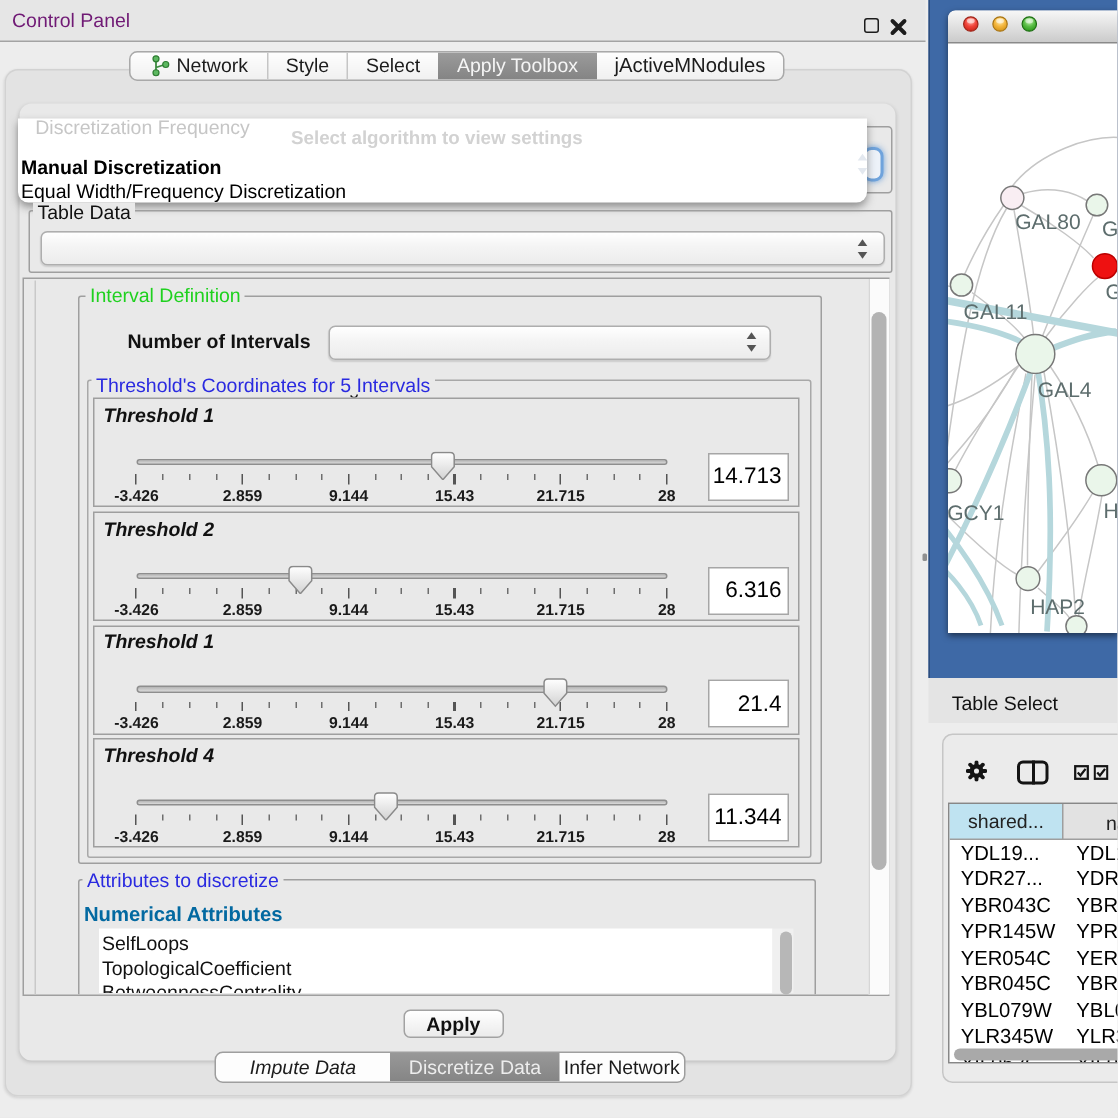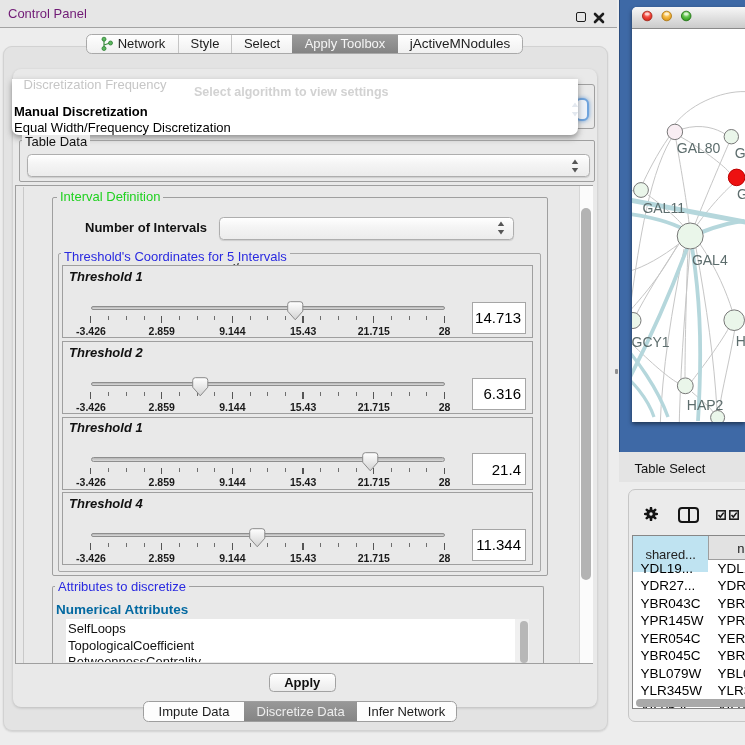--- a/index.html
+++ b/index.html
@@ -272,21 +272,21 @@
 </div>
 <div class="abs" style="left:515px;top:619.2px;width:13.5px;height:43.3px;background:#f0f0f0;"></div>
 <div class="abs" style="left:519.5px;top:621px;width:8px;height:41.5px;border-radius:4px;background:#b7b7b7;"></div>
 
 <div class="abs" style="left:578.5px;top:185.5px;width:14px;height:477px;background:#fbfbfb;border-left:1px solid #d6d6d6;box-sizing:border-box;"></div>
 <div class="abs" style="left:580.5px;top:208px;width:10px;height:372px;border-radius:5px;background:#b3b3b3;"></div>
 
 <div class="abs" style="left:268.5px;top:672.5px;width:67.5px;height:19.5px;border:1px solid #a2a2a2;border-radius:4.5px;background:linear-gradient(#ffffff,#ebebeb);box-sizing:border-box;display:flex;align-items:center;justify-content:center;font-size:13px;font-weight:600;color:#111;">Apply</div>
 
 <div class="abs" style="left:143px;top:701px;width:313.7px;height:20.5px;border:1px solid #9e9e9e;border-radius:5.5px;background:#fdfdfd;display:flex;overflow:hidden;box-sizing:border-box;">
-  <div class="seg" style="width:100px;">Impute Data</div>
+  <div class="seg" style="width:116px;font-style:italic;">Impute Data</div>
   <div class="seg" style="width:113.3px;background:linear-gradient(#989898,#858585);color:#ededed;">Discretize Data</div>
   <div class="seg" style="flex:1;">Infer Network</div>
 </div>
 
 <div class="abs" style="left:619px;top:0;width:126px;height:452px;background:#3e69a6;border-left:1px solid #2c4d7e;box-sizing:border-box;"></div>
 
 <div class="abs" style="left:632px;top:6.5px;width:113px;height:415px;border-radius:5px 0 0 0;box-shadow:0 2px 4px rgba(0,0,0,0.5);overflow:hidden;background:#fff;">
   <div style="height:21px;background:linear-gradient(#f7f7f7,#cbcbcb);border-bottom:1px solid #8a8a8a;position:relative;">
     <svg style="position:absolute;left:9px;top:3.8px;" width="63" height="12" viewBox="0 0 63 12">
       <defs>
@@ -394,20 +394,20 @@
       <rect x="0.8" y="0.8" width="8.4" height="8.4" fill="none" stroke="#141414" stroke-width="1.5"></rect>
       <path d="M2.5 5 L4.3 7 L7.7 2.6" fill="none" stroke="#141414" stroke-width="1.5"></path>
     </svg>
   <svg style="position:absolute;left:100px;top:20px;" width="10" height="10" viewBox="0 0 10 10">
       <rect x="0.8" y="0.8" width="8.4" height="8.4" fill="none" stroke="#141414" stroke-width="1.5"></rect>
       <path d="M2.5 5 L4.3 7 L7.7 2.6" fill="none" stroke="#141414" stroke-width="1.5"></path>
     </svg>
 
   <div style="position:absolute;left:3.2px;top:45px;width:128px;height:173.8px;border:1px solid #878787;background:#fff;box-sizing:border-box;overflow:hidden;">
     <div style="position:absolute;left:0;top:0;width:127px;height:23.8px;background:#9e9e9e;"></div>
-    <div style="position:absolute;left:0;top:0;width:74.4px;height:36px;background:#bfe3f1;display:flex;align-items:center;justify-content:center;font-size:13px;color:#222;">shared...</div>
+    <div style="position:absolute;left:0;top:0;width:74.4px;height:23px;background:#bfe3f1;display:flex;align-items:center;justify-content:center;font-size:13px;color:#222;">shared...</div>
     <div style="position:absolute;left:75.4px;top:0;width:60px;height:23px;background:#e2e2e2;"></div>
     <div style="position:absolute;left:103.8px;top:4.5px;font-size:13px;color:#222;">name</div>
     <div style="position:absolute;left:7px;top:23.9px;line-height:17.45px;font-size:13.5px;color:#000;">YDL19...<br>YDR27...<br>YBR043C<br>YPR145W<br>YER054C<br>YBR045C<br>YBL079W<br>YLR345W<br>YIL052C</div>
     <div style="position:absolute;left:84.1px;top:23.9px;line-height:17.45px;font-size:13.5px;color:#000;">YDL194W<br>YDR277C<br>YBR043C<br>YPR145W<br>YER054C<br>YBR045C<br>YBL079W<br>YLR345W<br>YIL052C</div>
     <div style="position:absolute;left:2.5px;top:162.8px;width:122px;height:8.2px;border-radius:4.1px;background:#a9a9a9;"></div>
   </div>
 </div>
 
 </body></html>

